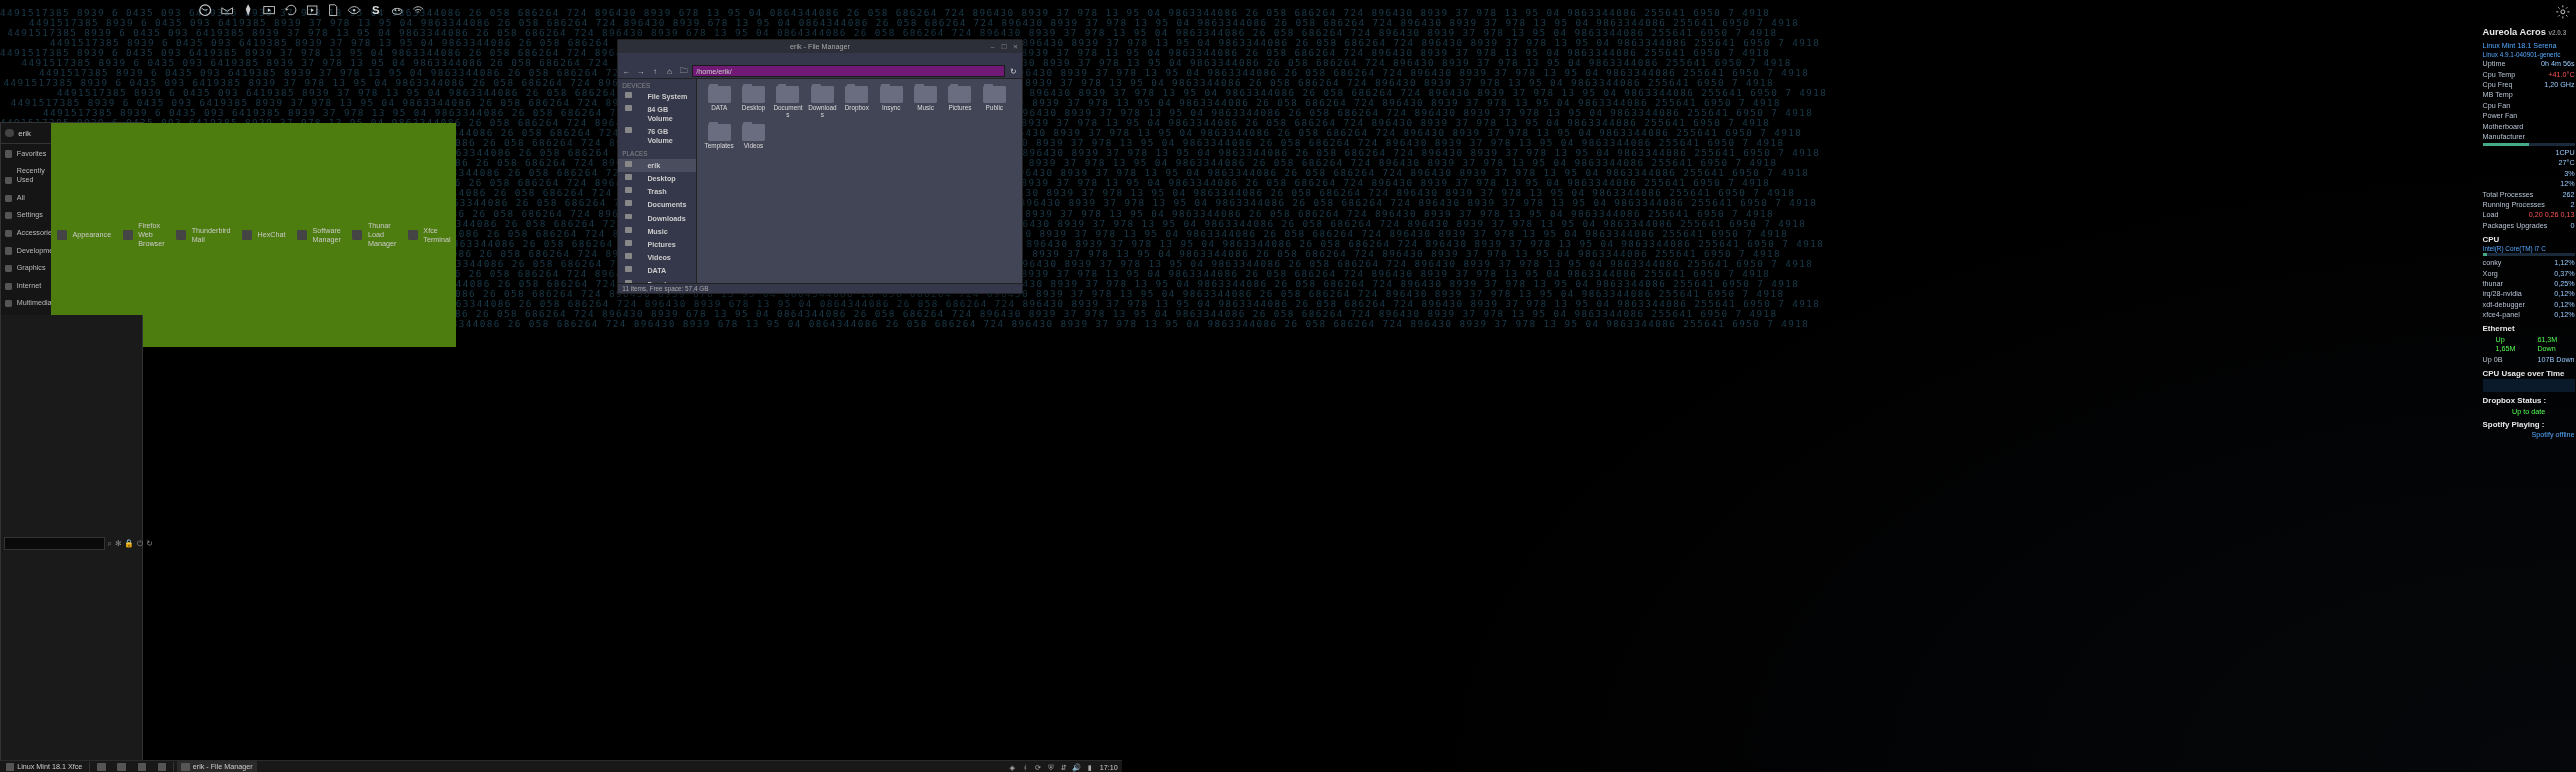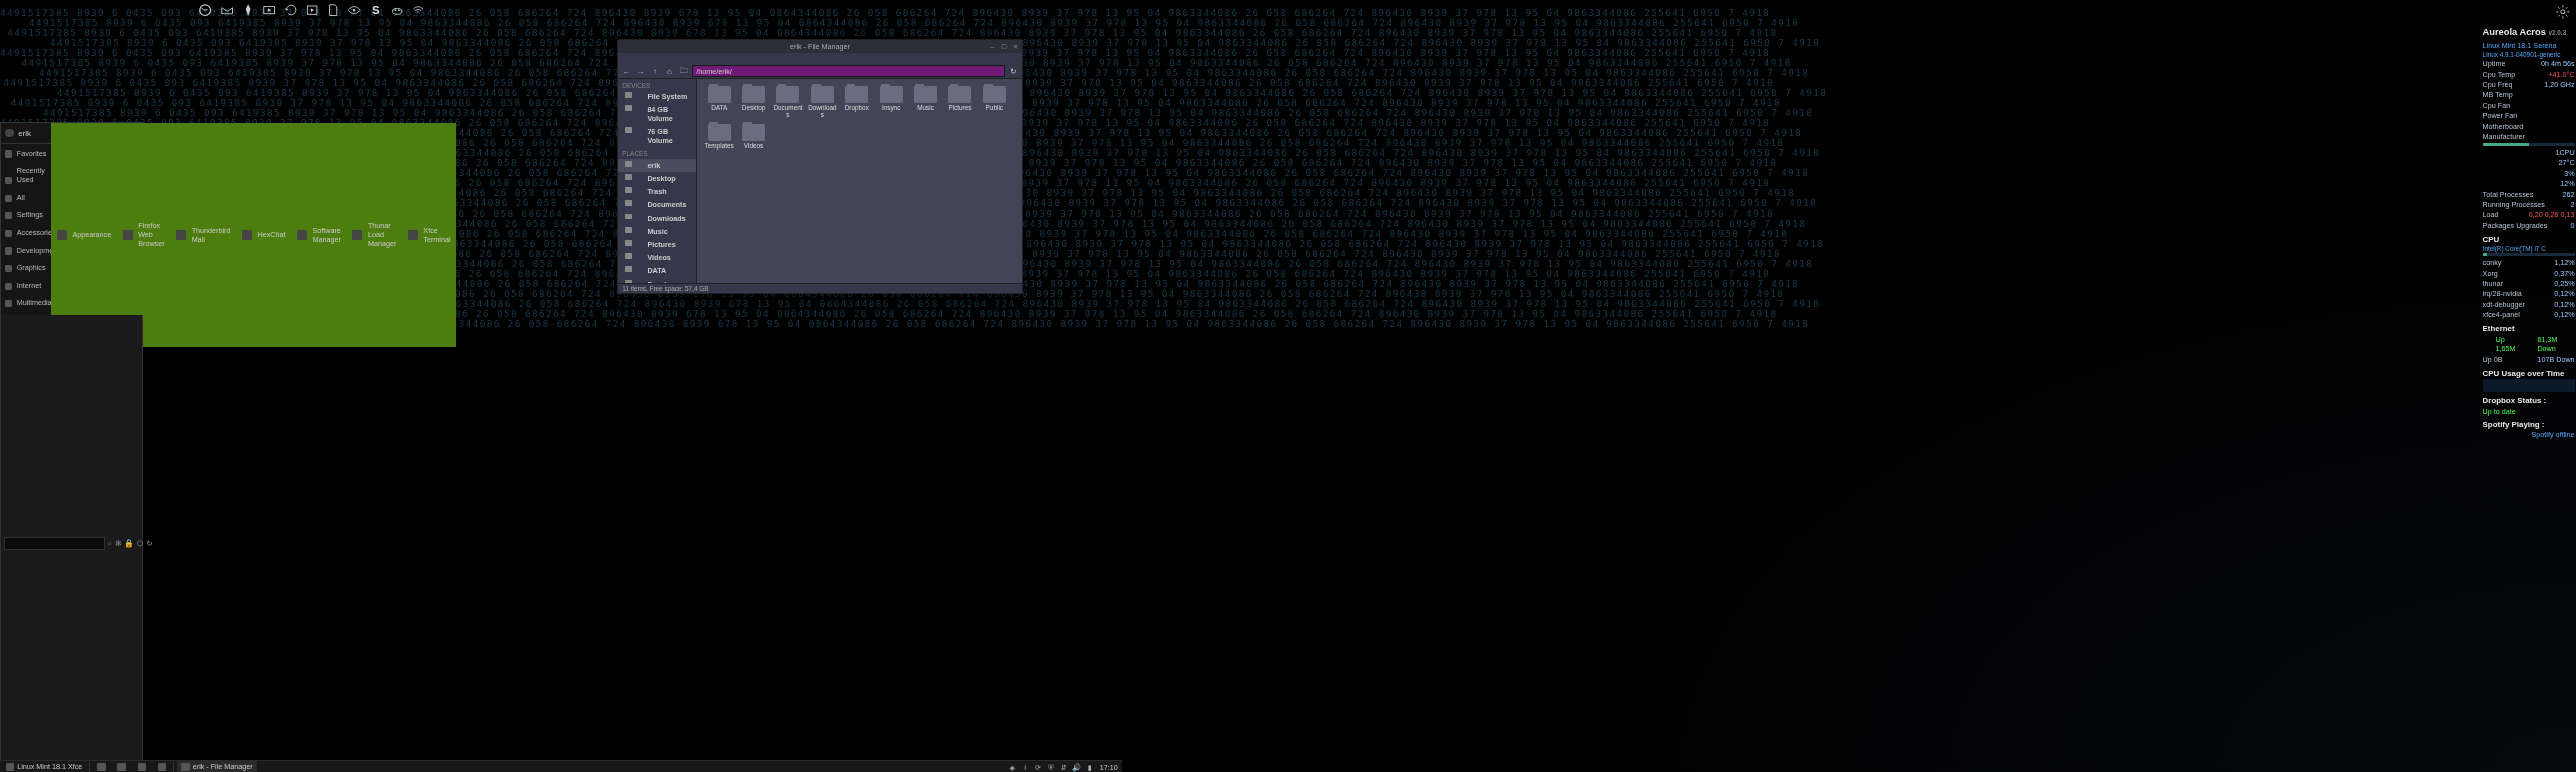--- a/index.html
+++ b/index.html
@@ -529,21 +529,21 @@
       <span class="v green">Up 1,65M</span>
       <span class="v green">61,3M Down</span>
     </div>
   <div class="row">
       <span>Up 0B</span>
       <span class="v">107B Down</span>
     </div>
   <div class="section-title">CPU Usage over Time</div>
   <div class="graph"></div>
   <div class="section-title">Dropbox Status :</div>
-  <div style="text-align:left;color:#5f5">Up to date</div>
+  <div style="text-align:center;color:#5f5">Up to date</div>
   <div class="section-title">Spotify Playing :</div>
   <div style="text-align:right;color:#5af">Spotify offline</div>
 </div>
 
 <div class="taskbar">
   <div class="tb-item">
       <div class="i"></div>
       <span>Linux Mint 18.1 Xfce</span>
     </div>
   <div style="width:0.7px;height:10px;background:#333"></div>

